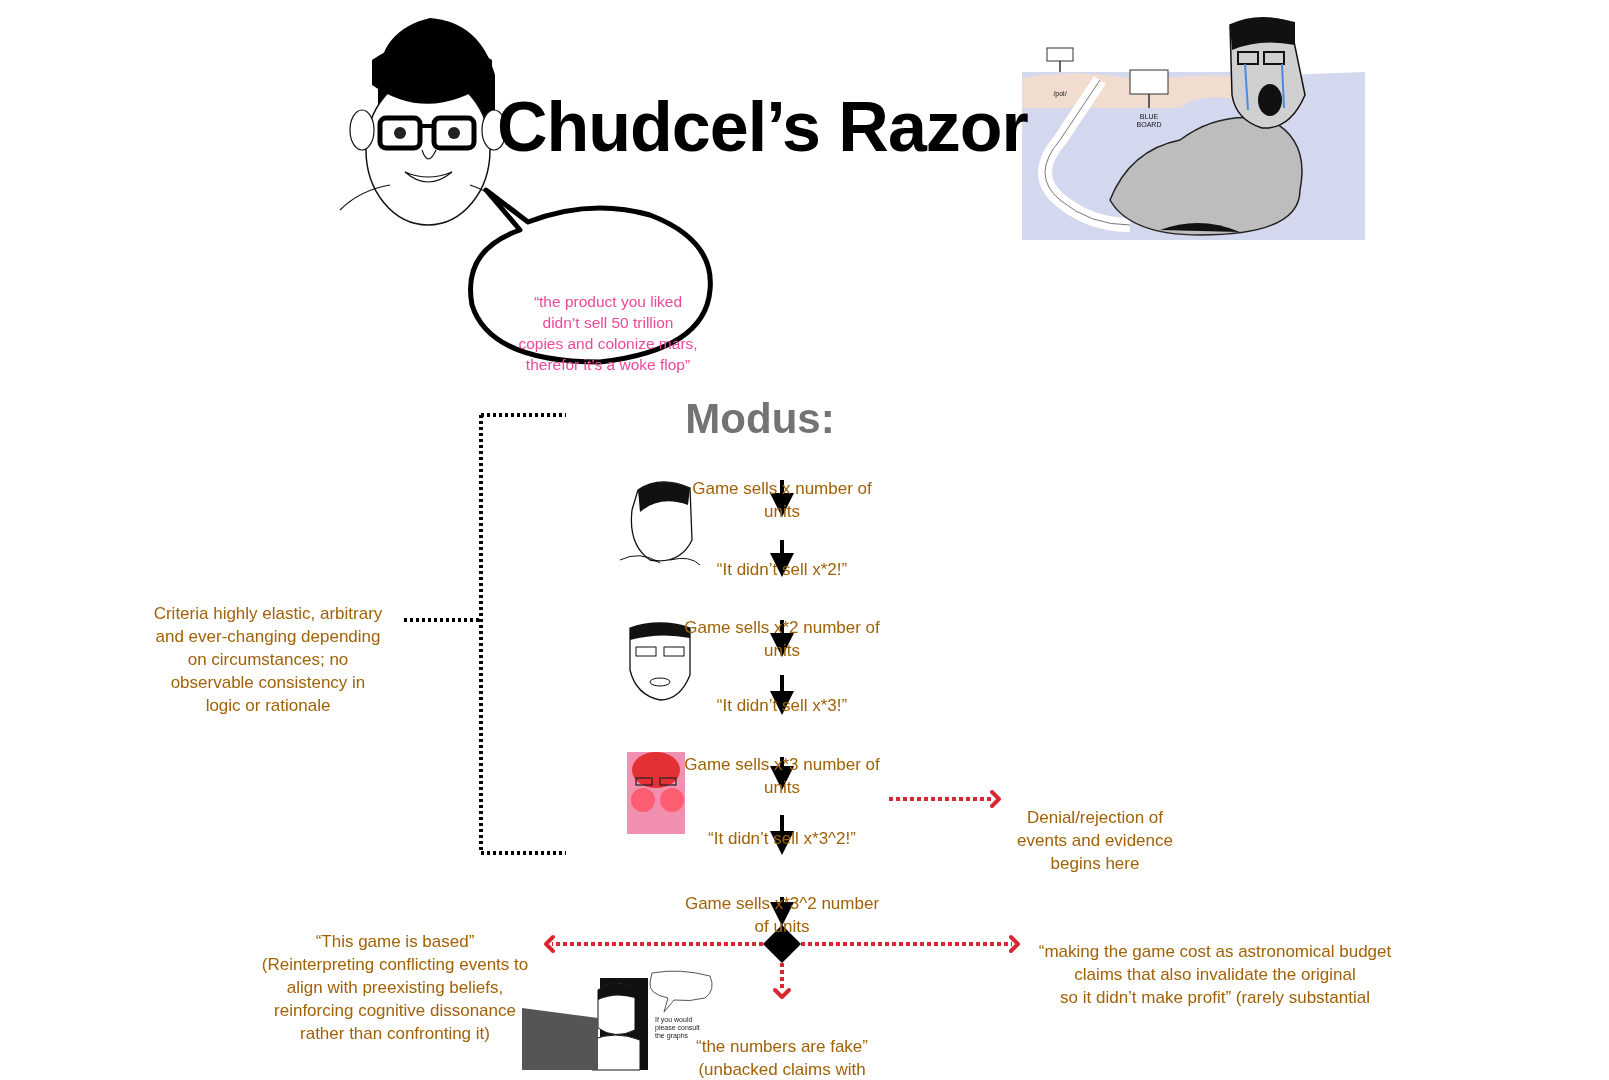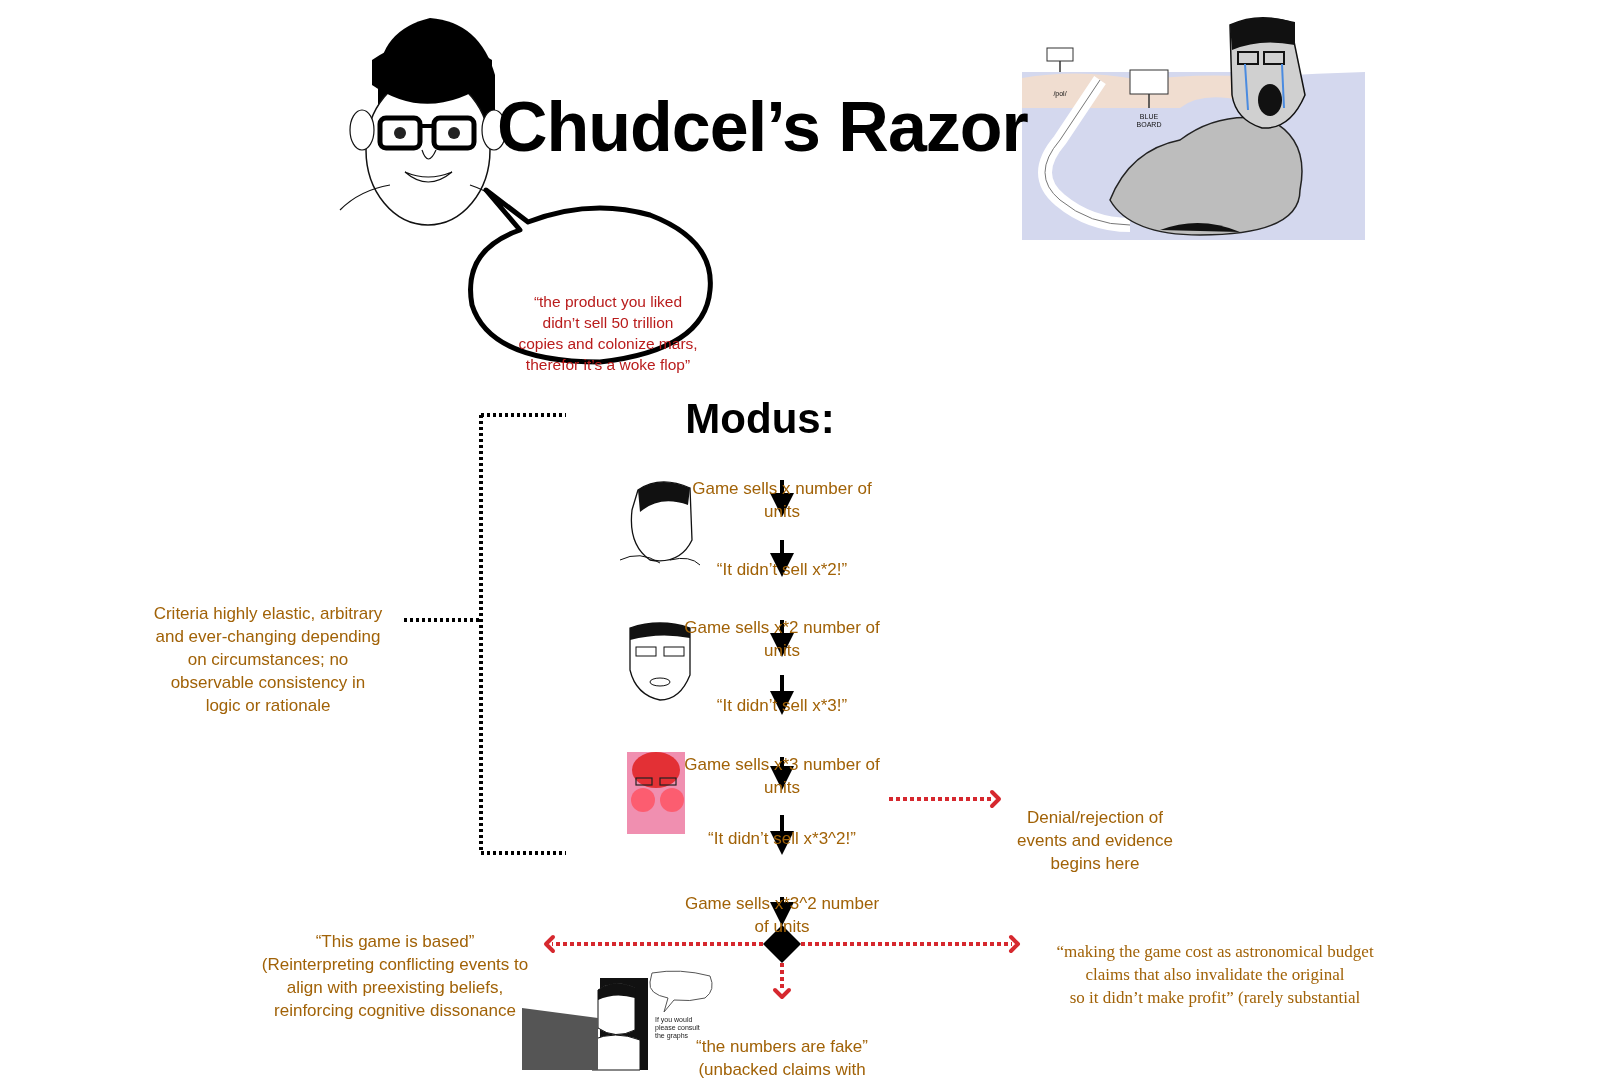--- a/index.html
+++ b/index.html
@@ -1,23 +1,23 @@
 <!DOCTYPE html>
 <html><head>
 <meta charset="utf-8">
 <style>
   html, body { margin:0; padding:0; background:#ffffff; }
   body { width:1609px; height:1080px; position:relative; overflow:hidden;
          font-family:"Liberation Sans", "DejaVu Sans", sans-serif; color:#111; }
   .abs { position:absolute;margin-top:40px; }
   .title { left:497px; top:52px; font-size:70px; font-weight:bold; letter-spacing:-1px;
            font-family:"Liberation Sans", sans-serif; color:#000; line-height:1; white-space:nowrap; }
-  .modus { left:660px; top:355px; width:200px; text-align:center; font-size:42px; font-weight:bold; color:#000000; }
+  .modus { left:660px; top:355px; width:200px; text-align:center; font-size:42px; font-weight:bold; color:#737373; }
   .txt { font-size:17px; line-height:23px; text-align:center; color:#a16207; }
-  .bubble-text { font-size:15.5px; line-height:21px; text-align:center; color:#b91c1c; }
+  .bubble-text { font-size:15.5px; line-height:21px; text-align:center; color:#ec4899; }
   .tiny { font-size:7px; line-height:8px; color:#222; }
   svg { position:absolute; left:0; top:0; }
 </style>
 </head>
 <body>
 
 <svg width="1609" height="1080" viewBox="0 0 1609 1080">
   <defs>
     <marker id="ah-black" markerWidth="6" markerHeight="6" refX="3" refY="3" orient="auto">
       <path d="M0,0 L6,3 L0,6 Z" fill="#000"></path>
@@ -180,23 +180,24 @@
   <div>Denial/rejection of</div>
   <div>events and evidence</div>
   <div>begins here</div>
 </div>
 
 <div class="abs txt" style="left:240px;top:890px;width:310px;">
   <div>“This game is based”</div>
   <div>(Reinterpreting conflicting events to</div>
   <div>align with preexisting beliefs,</div>
   <div>reinforcing cognitive dissonance</div>
-</div>
-
-<div class="abs txt" style="left:1015px;top:900px;width:400px;font-family:Liberation Serif, serif;">
+  <div>rather than confronting it)</div>
+</div>
+
+<div class="abs txt" style="left:1015px;top:900px;width:400px;">
   <div>“making the game cost as astronomical budget</div>
   <div>claims that also invalidate the original</div>
   <div>so it didn’t make profit” (rarely substantial</div>
 </div>
 
 <div class="abs txt" style="left:662px;top:995px;width:240px;">
   <div>“the numbers are fake”</div>
   <div>(unbacked claims with</div>
   <div>desperate theorycrafting)</div>
 </div>

